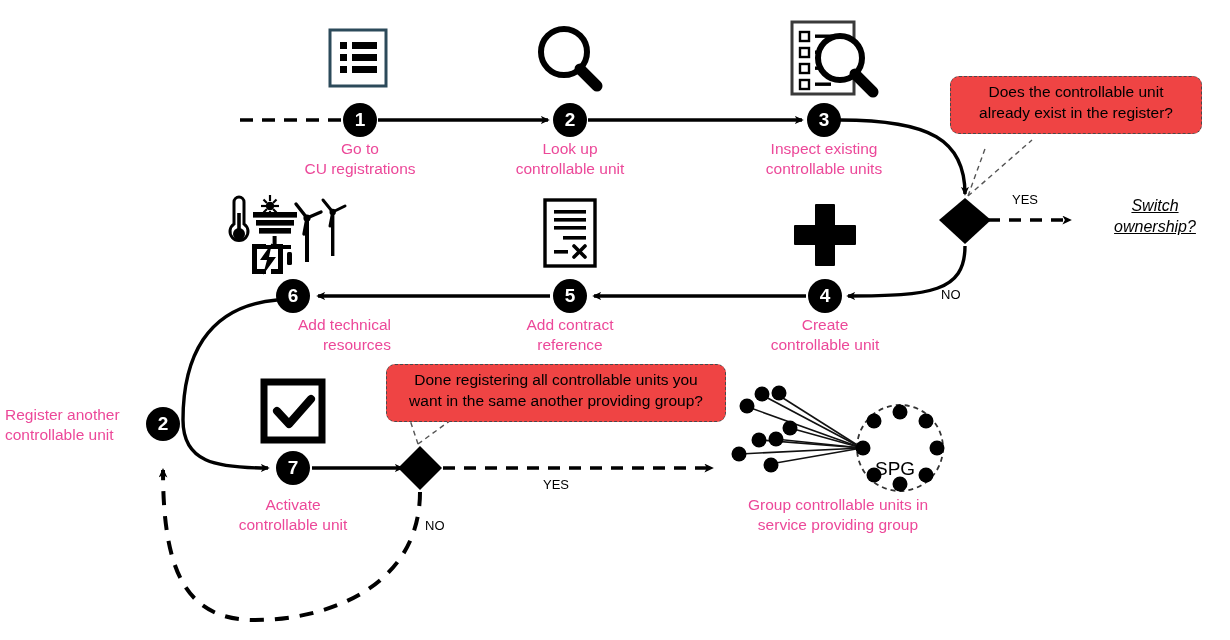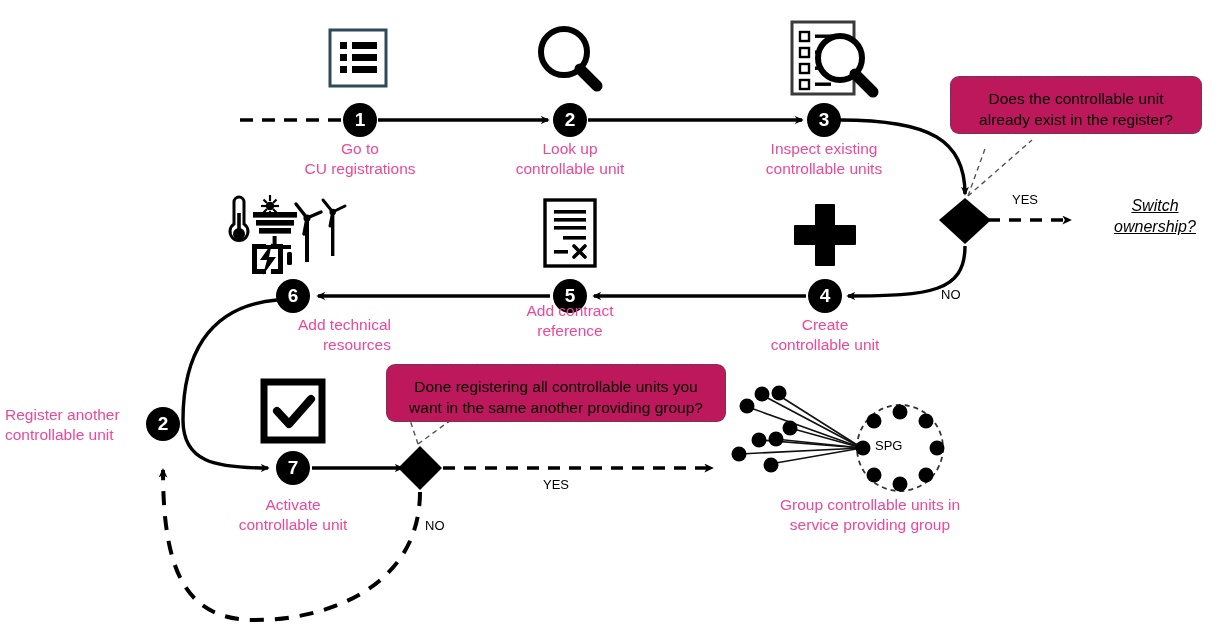--- a/index.html
+++ b/index.html
@@ -46,27 +46,27 @@
     font-size: 16px;
     color: #000000;
     line-height: 1.3;
     white-space: pre-line;
     text-decoration: underline;
   }
   .callout {
     position: absolute;
     border: 1.4px dashed #4a4a4a;
     border-radius: 9px;
-    background: #be185d;
+    background: #ef4444;
     font-family: "Liberation Sans", sans-serif;
     font-size: 15.5px;
     color: #000000;
     text-align: center;
     line-height: 1.35;
-    padding: 12px 10px;
+    padding: 5px 10px;
     box-sizing: border-box;
     white-space: pre-line;
   }
   .circ-num {
     position: absolute;
     width: 34px;
     height: 34px;
     border-radius: 50%;
     background: #000000;
     color: #ffffff;
@@ -74,22 +74,23 @@
     font-size: 19px;
     font-weight: bold;
     display: flex;
     align-items: center;
     justify-content: center;
     box-sizing: border-box;
   }
   .spg-text {
     position: absolute;
     font-family: "Liberation Sans", sans-serif;
-    font-size: 13px;
+    font-size: 19px;
     color: #000000;
+    margin-top: 20px;
   }
 </style>
 </head>
 <body>
 
 <div id="canvas">
 
   <svg id="flow-svg" viewBox="0 0 1230 640">
     <defs>
       <marker id="arrowR" markerWidth="10" markerHeight="10" refX="7.2" refY="4" orient="auto" markerUnits="userSpaceOnUse">
@@ -297,21 +298,21 @@
   <div class="circ-num" style="left:146px; top:407px;">2</div>
 
   <div class="node-label" style="left:260px; top:139px; width:200px;">Go to
 CU registrations</div>
   <div class="node-label" style="left:470px; top:139px; width:200px;">Look up
 controllable unit</div>
   <div class="node-label" style="left:724px; top:139px; width:200px;">Inspect existing
 controllable units</div>
   <div class="node-label" style="left:725px; top:315px; width:200px;">Create
 controllable unit</div>
-  <div class="node-label" style="left:470px; top:301px; width:200px;">Add contract
+  <div class="node-label" style="left:470px; top:315px; width:200px;">Add contract
 reference</div>
   <div class="node-label" style="left:191px; top:315px; width:200px;text-align:right;">Add technical
 resources</div>
   <div class="node-label" style="left:193px; top:495px; width:200px;">Activate
 controllable unit</div>
 
   <div class="node-label" style="left:5px; top:405px; width:140px; text-align:left;">Register another
 controllable unit</div>
 
   <div class="italic-label" style="left:1090px; top:196px; width:130px;">Switch
@@ -321,16 +322,16 @@
   <div class="edge-label" style="left:941px; top:287px;">NO</div>
   <div class="edge-label" style="left:543px; top:477px;">YES</div>
   <div class="edge-label" style="left:425px; top:518px;">NO</div>
 
   <div class="callout" style="left:950px; top:76px; width:252px; height:58px;">Does the controllable unit
 already exist in the register?</div>
   <div class="callout" style="left:386px; top:364px; width:340px; height:58px;">Done registering all controllable units you
 want in the same another providing group?</div>
 
   <div class="spg-text" style="left:875px; top:438px;">SPG</div>
-  <div class="node-label" style="left:770px; top:495px; width:200px;">Group controllable units in
+  <div class="node-label" style="left:738px; top:495px; width:200px;">Group controllable units in
 service providing group</div>
 
 </div>
 
 </body></html>

